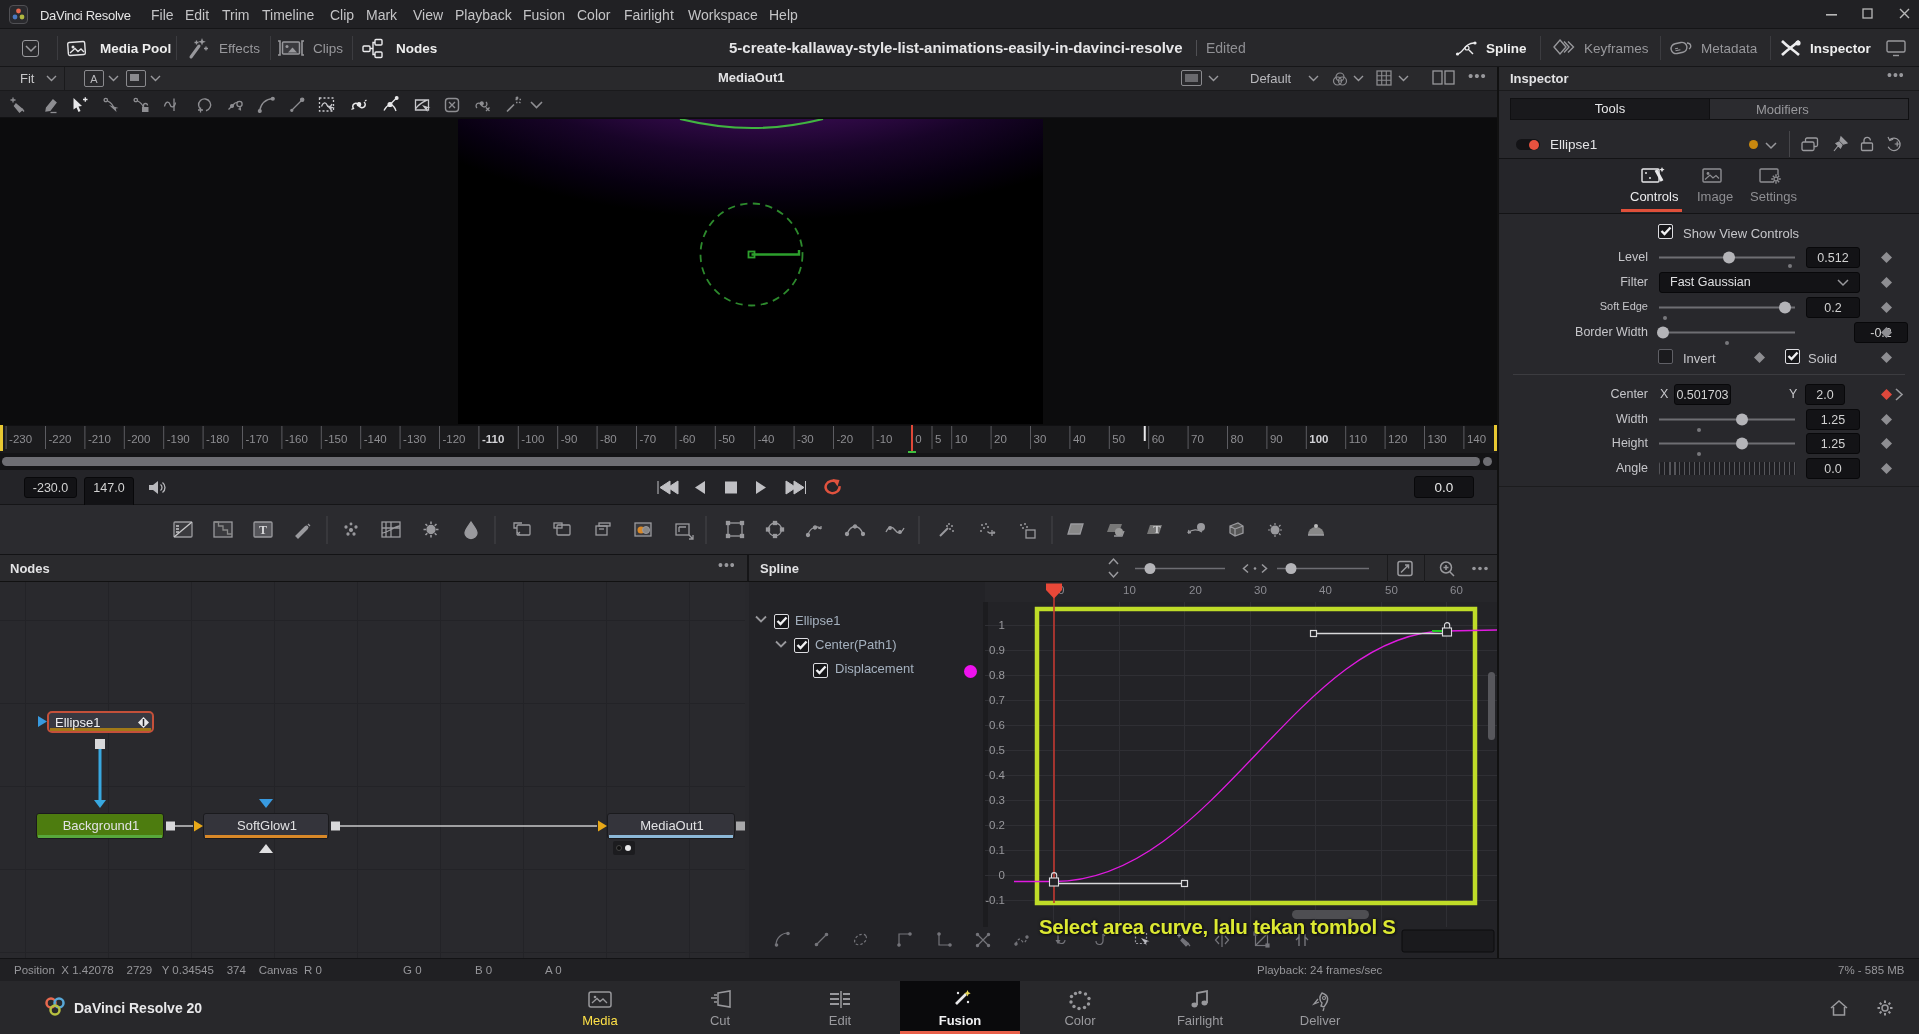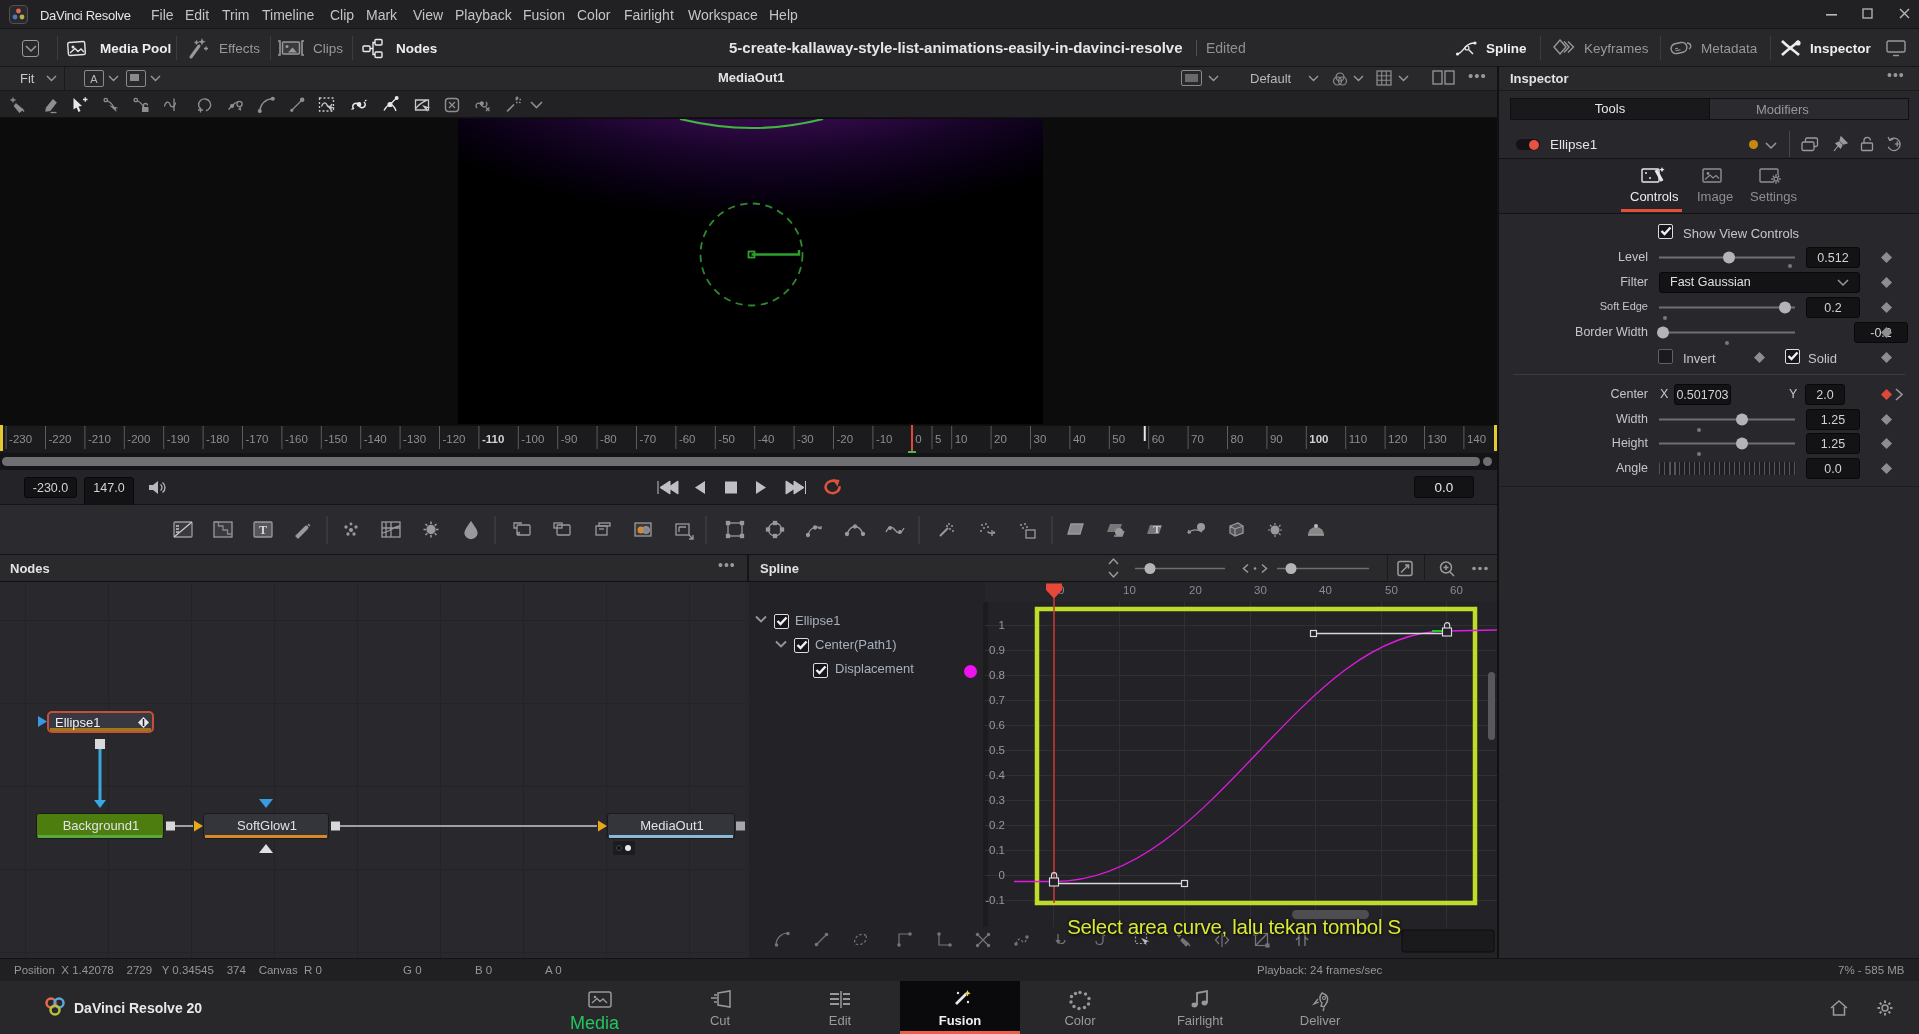--- a/index.html
+++ b/index.html
@@ -774,21 +774,21 @@
           <rect x="1.5" y="1.5" width="12" height="12"></rect>
           <path d="M1.5 13.5 L13.5 1.5"></path>
           <rect x="0" y="0" width="3" height="3" fill="#74747a"></rect>
           <rect x="12" y="12" width="3" height="3" fill="#74747a"></rect>
         </g>
         <g transform="translate(545,12)" fill="none" stroke="#74747a" stroke-width="1.2">
           <path d="M5 2 V14 M11 2 V14 M5 5 l-3 3 M11 5 l3 3" stroke-width="1.4"></path>
         </g>
         <rect x="653" y="10" width="92" height="22" rx="2" fill="#1a1a1d" stroke="#0c0c0e"></rect>
       </svg>
-    <div class="txt" style="left:290px;top:333px;width:362px;text-align:right;font-size:20.5px;font-weight:normal;color:#dce832;letter-spacing:-0.3px;text-shadow:0 0 3px #101010,1px 1px 2px #101010;">Select area curve, lalu tekan tombol S</div>
+    <div class="txt" style="left:290px;top:333px;width:362px;text-align:left;font-size:20.5px;font-weight:bold;color:#dce832;letter-spacing:-0.3px;text-shadow:0 0 3px #101010,1px 1px 2px #101010;">Select area curve, lalu tekan tombol S</div>
   </div>
 
   <div class="abs" id="inspector" style="left:1497px;top:67px;width:422px;height:891px;background:#28282c;border-left:2px solid #111;">
     <div class="abs" style="left:0;top:0;width:420px;height:24px;background:#29292c;border-bottom:1px solid #1a1a1c;"></div>
     <div class="txt" style="left:11px;top:4px;font-size:13px;font-weight:bold;color:#e2e2e4;">Inspector</div>
     <div class="txt" style="left:388px;top:0px;font-size:14px;color:#98989c;letter-spacing:1px;">•••</div>
     
     <div class="abs" style="left:11px;top:31px;width:399px;height:22px;border:1px solid #101012;background:#2b2b2f;">
       <div class="abs" style="left:0;top:0;width:199px;height:20px;background:#19191c;border-right:1px solid #101012;text-align:center;font-size:13px;line-height:20px;color:#e8e8ea;">Tools</div>
       <div class="txt" style="left:245px;top:3px;font-size:13px;color:#98989c;">Modifiers</div>
@@ -965,21 +965,21 @@
     <div class="txt" style="left:74px;top:19px;font-size:14px;font-weight:bold;color:#e8e8ea;">DaVinci Resolve 20</div>
 
     <div class="abs" style="left:900px;top:0;width:120px;height:50px;background:#0a0a0c;"></div>
     <div class="abs" style="left:900px;top:50px;width:120px;height:3px;background:#e8604a;"></div>
 
     <svg style="left:586px;top:8px;" width="28" height="22">
       <rect x="3" y="3" width="22" height="15" rx="2" fill="none" stroke="#98989c" stroke-width="1.5"></rect>
       <circle cx="9" cy="8" r="1.3" fill="#98989c"></circle>
         <path d="M6 14 L11 9.5 L14 12.5 L17 10 L21 14" fill="none" stroke="#98989c" stroke-width="1.3"></path>
     </svg>
-    <div class="txt" style="left:570px;top:32px;width:60px;font-size:18px;color:#22c55e;">Media</div>
+    <div class="txt" style="left:570px;top:32px;width:60px;text-align:center;font-size:13px;color:#fde047;">Media</div>
     <svg style="left:706px;top:8px;" width="28" height="22">
       <path d="M12 4 L24 2 L24 18 L12 16 Z M12 4 L12 16 M8 6 H11 M5 9 H11 M8 13 H11" fill="none" stroke="#98989c" stroke-width="1.5"></path>
     </svg>
     <div class="txt" style="left:690px;top:32px;width:60px;text-align:center;font-size:13px;color:#9a9a9e;">Cut</div>
     <svg style="left:826px;top:8px;" width="28" height="22">
       <path d="M4 5 H13 M4 10 H13 M4 15 H13 M17 5 H24 M17 10 H24 M17 15 H24" stroke="#98989c" stroke-width="2"></path>
       <path d="M15 2 V19" stroke="#98989c" stroke-width="1.5"></path>
     </svg>
     <div class="txt" style="left:810px;top:32px;width:60px;text-align:center;font-size:13px;color:#9a9a9e;">Edit</div>
     <svg style="left:946px;top:7px;" width="28" height="23">

